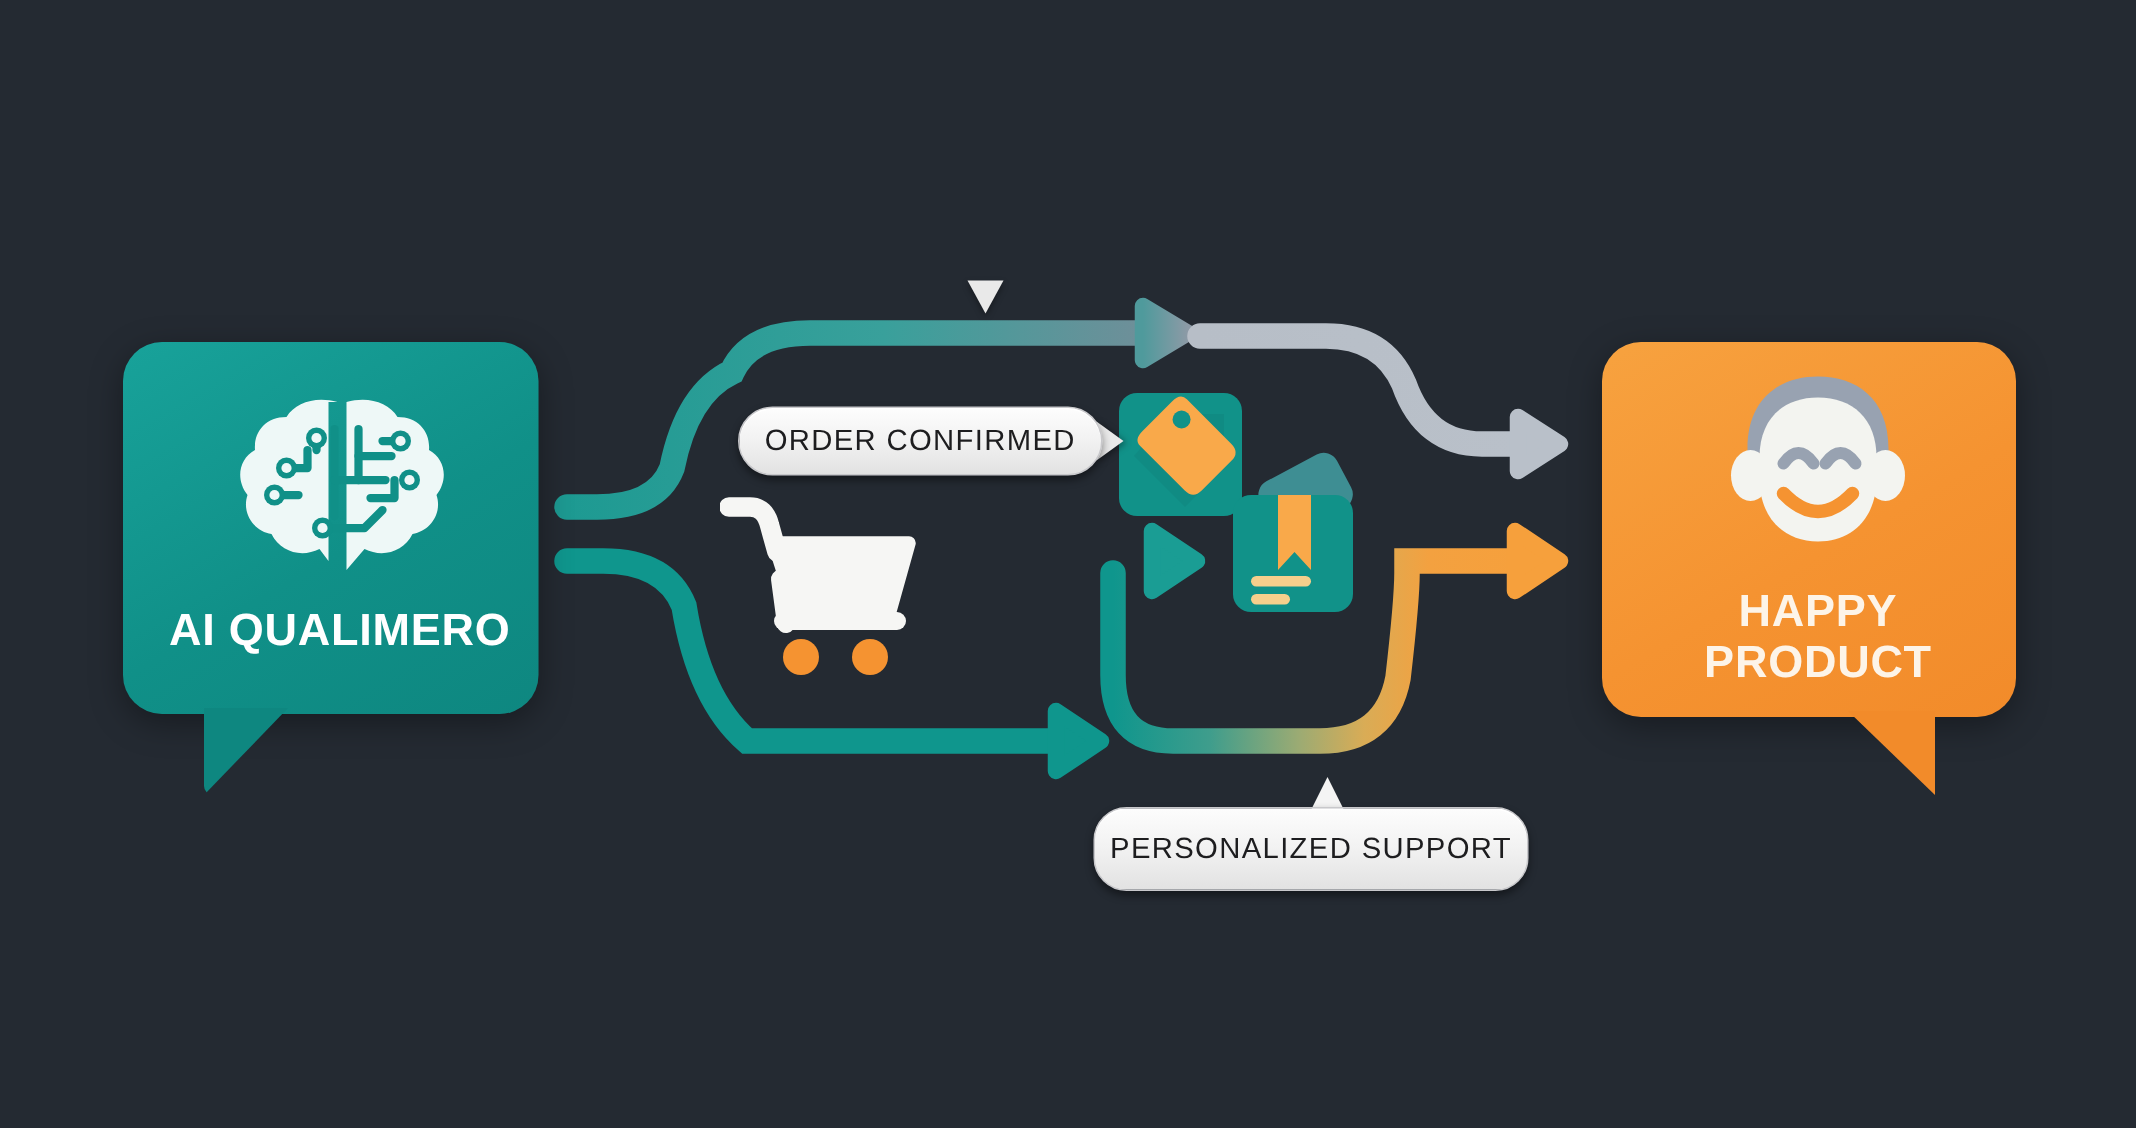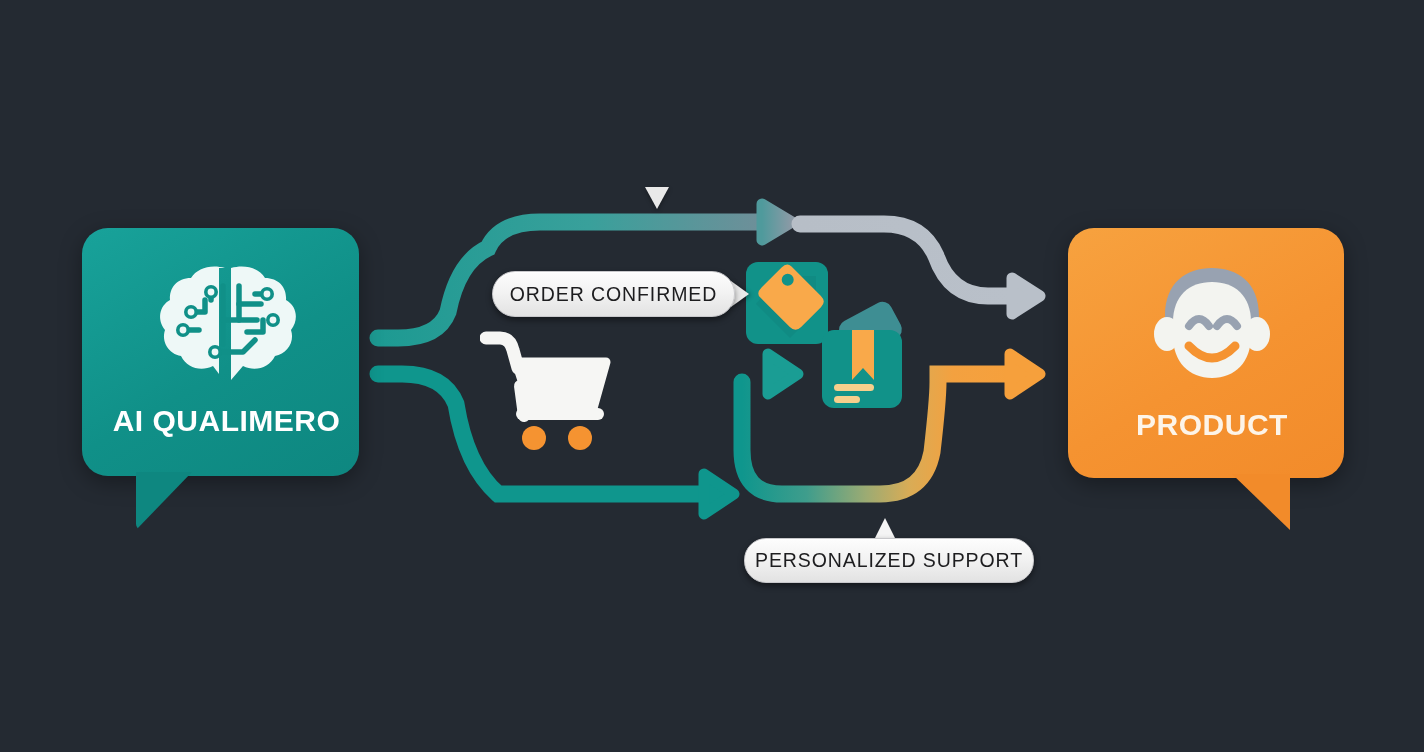--- a/index.html
+++ b/index.html
@@ -117,22 +117,22 @@
     padding: 0 10px;
   }
   #chip-order {
     left: 492px; top: 271px;
     width: 243px; height: 46px;
     border-radius: 23px;
     padding: 0 8px;
     text-align: center;
   }
   #chip-support {
-    left: 744px; top: 538px;
-    width: 290px; height: 45px;
+    left: 729px; top: 538px;
+    width: 290px; height: 56px;
     border-radius: 22px;
     padding: 0 8px;
   }
   .chip-tail {
     position: absolute;
     width: 0; height: 0;
   }
   #chip-product-tail {
     left: 645px; top: 187px;
     border-left: 12px solid transparent;
@@ -287,20 +287,21 @@
                C78 60 50 62 34 52 C28 62 22 76 22 76 Z" fill="#98a2b1"></path>
       <ellipse cx="24" cy="74" rx="13" ry="17" fill="#f3f4f0"></ellipse>
       <ellipse cx="114" cy="74" rx="13" ry="17" fill="#f3f4f0"></ellipse>
       <path d="M30 62 C30 36 46 22 69 22 C92 22 108 36 108 62 L108 76
                C108 102 92 118 69 118 C46 118 30 102 30 76 Z" fill="#f3f4f0"></path>
       <path d="M46 66 Q56 52 66 66" stroke="#98a2b1" stroke-width="8" fill="none" stroke-linecap="round"></path>
       <path d="M74 66 Q84 52 94 66" stroke="#98a2b1" stroke-width="8" fill="none" stroke-linecap="round"></path>
       <path d="M46 86 Q69 110 92 86" stroke="#f59331" stroke-width="9" fill="none" stroke-linecap="round"></path>
     </svg>
     <div class="card-label">
+      <div>HAPPY</div>
       <div>PRODUCT</div>
     </div>
   </div>
   <div id="customer-tail" class="tail"></div>
 
   <svg id="cart-icon" viewBox="0 0 132 120">
     <path d="M6 8 L20 8 Q30 8 33 20 L38 38" stroke="#f6f6f4" stroke-width="13" fill="none" stroke-linecap="round" stroke-linejoin="round"></path>
     <path d="M36 32 L126 32 L112 82 L52 82 Z" fill="#f6f6f4" stroke="#f6f6f4" stroke-width="9" stroke-linejoin="round"></path>
     <path d="M42 84 L118 84" stroke="#f6f6f4" stroke-width="12" fill="none" stroke-linecap="round"></path>
     <path d="M40 56 L44 86" stroke="#f6f6f4" stroke-width="12" fill="none" stroke-linecap="round"></path>

